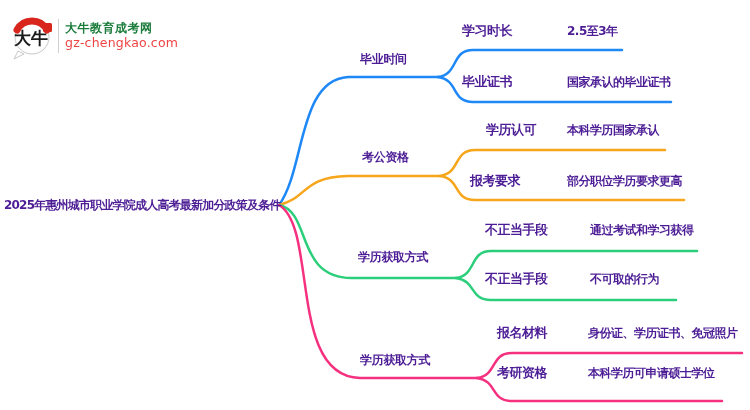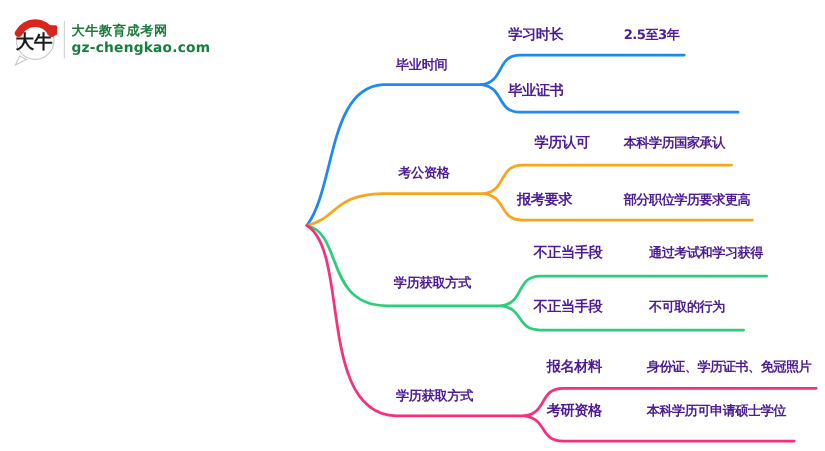--- a/index.html
+++ b/index.html
@@ -14,21 +14,21 @@
   .root-label{font-size:12px;letter-spacing:-0.8px;}
   .branch-label{font-size:12px;letter-spacing:-0.3px;}
   .sub-label{font-size:13px;letter-spacing:-0.5px;}
   .leaf-value{font-size:12px;letter-spacing:-0.5px;}
   
   .logo{position:absolute;left:10px;top:10px;height:52px;display:flex;align-items:center;}
   .logo-badge{position:relative;width:46px;height:50px;}
   .logo-divider{width:1px;height:34px;background:#cfcfcf;margin:0 6px 0 2px;}
   .logo-text{display:flex;flex-direction:column;justify-content:center;line-height:1.15;}
   .logo-name{color:#1C7C3C;font-size:12px;font-weight:700;letter-spacing:0.5px;}
-  .logo-domain{color:#15803d;font-size:12.5px;font-weight:700;letter-spacing:0.2px;}
+  .logo-domain{color:#ef4444;font-size:12.5px;font-weight:400;letter-spacing:0.2px;}
 </style>
 </head>
 <body>
 
 <div id="stage">
 
   <svg class="connectors" width="750" height="410" viewBox="0 0 750 410">
 
     <path d="M 279 205 C 305 170, 298 80, 348 77 L 438 77" fill="none" stroke-width="2.5" stroke-linecap="round" stroke="#1E88F7"></path>
     <path d="M 438 77 C 459 74, 451 50, 473 50 L 622 50" fill="none" stroke-width="2.5" stroke-linecap="round" stroke="#1E88F7"></path>
@@ -57,25 +57,27 @@
         <text x="21" y="33" text-anchor="middle" font-size="17" font-weight="bold" fill="#1a1a1a">大牛</text>
       </svg>
     </div>
     <div class="logo-divider"></div>
     <div class="logo-text">
       <div class="logo-name">大牛教育成考网</div>
       <div class="logo-domain">gz-chengkao.com</div>
     </div>
   </div>
 
+  <div class="node root-label" style="left:4px;top:197px;">2025年惠州城市职业学院成人高考最新加分政策及条件</div>
 
   <div class="node branch-label" style="left:360px;top:51px;">毕业时间</div>
   <div class="node sub-label" style="left:462px;top:22px;">学习时长</div>
   <div class="node leaf-value" style="left:567px;top:23px;">2.5至3年</div>
   <div class="node sub-label" style="left:462px;top:73px;">毕业证书</div>
+  <div class="node leaf-value" style="left:567px;top:74px;">国家承认的毕业证书</div>
 
   <div class="node branch-label" style="left:362px;top:149px;">考公资格</div>
   <div class="node sub-label" style="left:470px;top:121px;margin-left:16px;">学历认可</div>
   <div class="node leaf-value" style="left:567px;top:122px;">本科学历国家承认</div>
   <div class="node sub-label" style="left:470px;top:172px;">报考要求</div>
   <div class="node leaf-value" style="left:567px;top:173px;">部分职位学历要求更高</div>
 
   <div class="node branch-label" style="left:358px;top:249px;">学历获取方式</div>
   <div class="node sub-label" style="left:485px;top:221px;">不正当手段</div>
   <div class="node leaf-value" style="left:590px;top:222px;">通过考试和学习获得</div>

